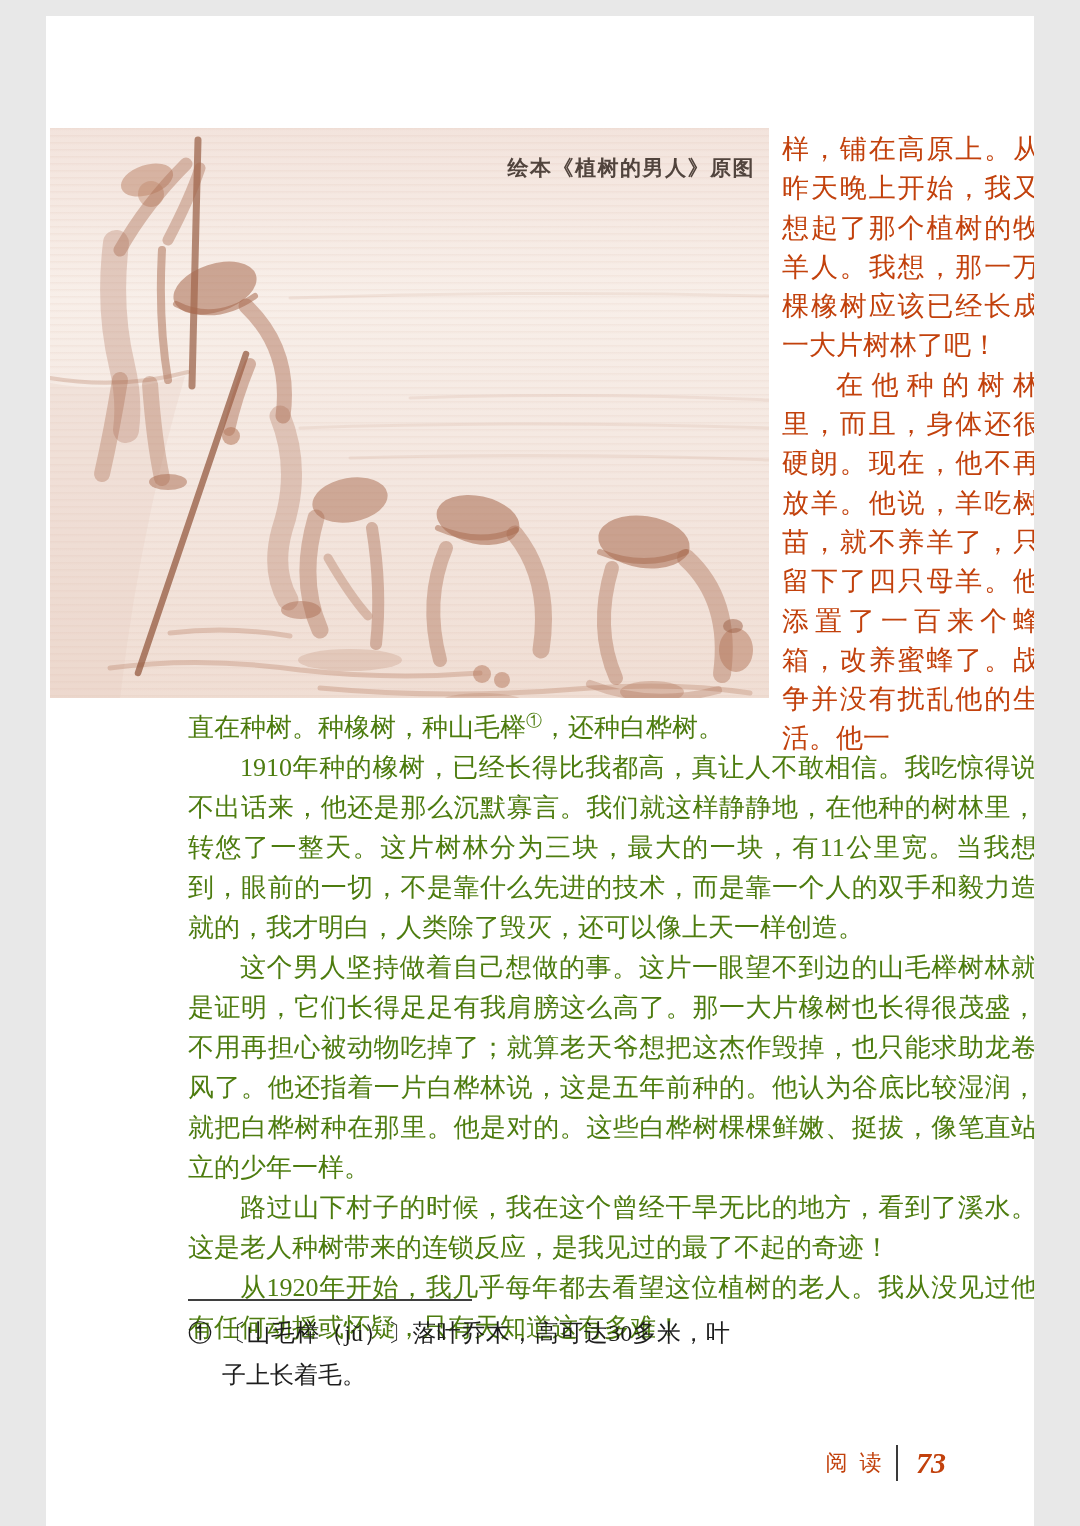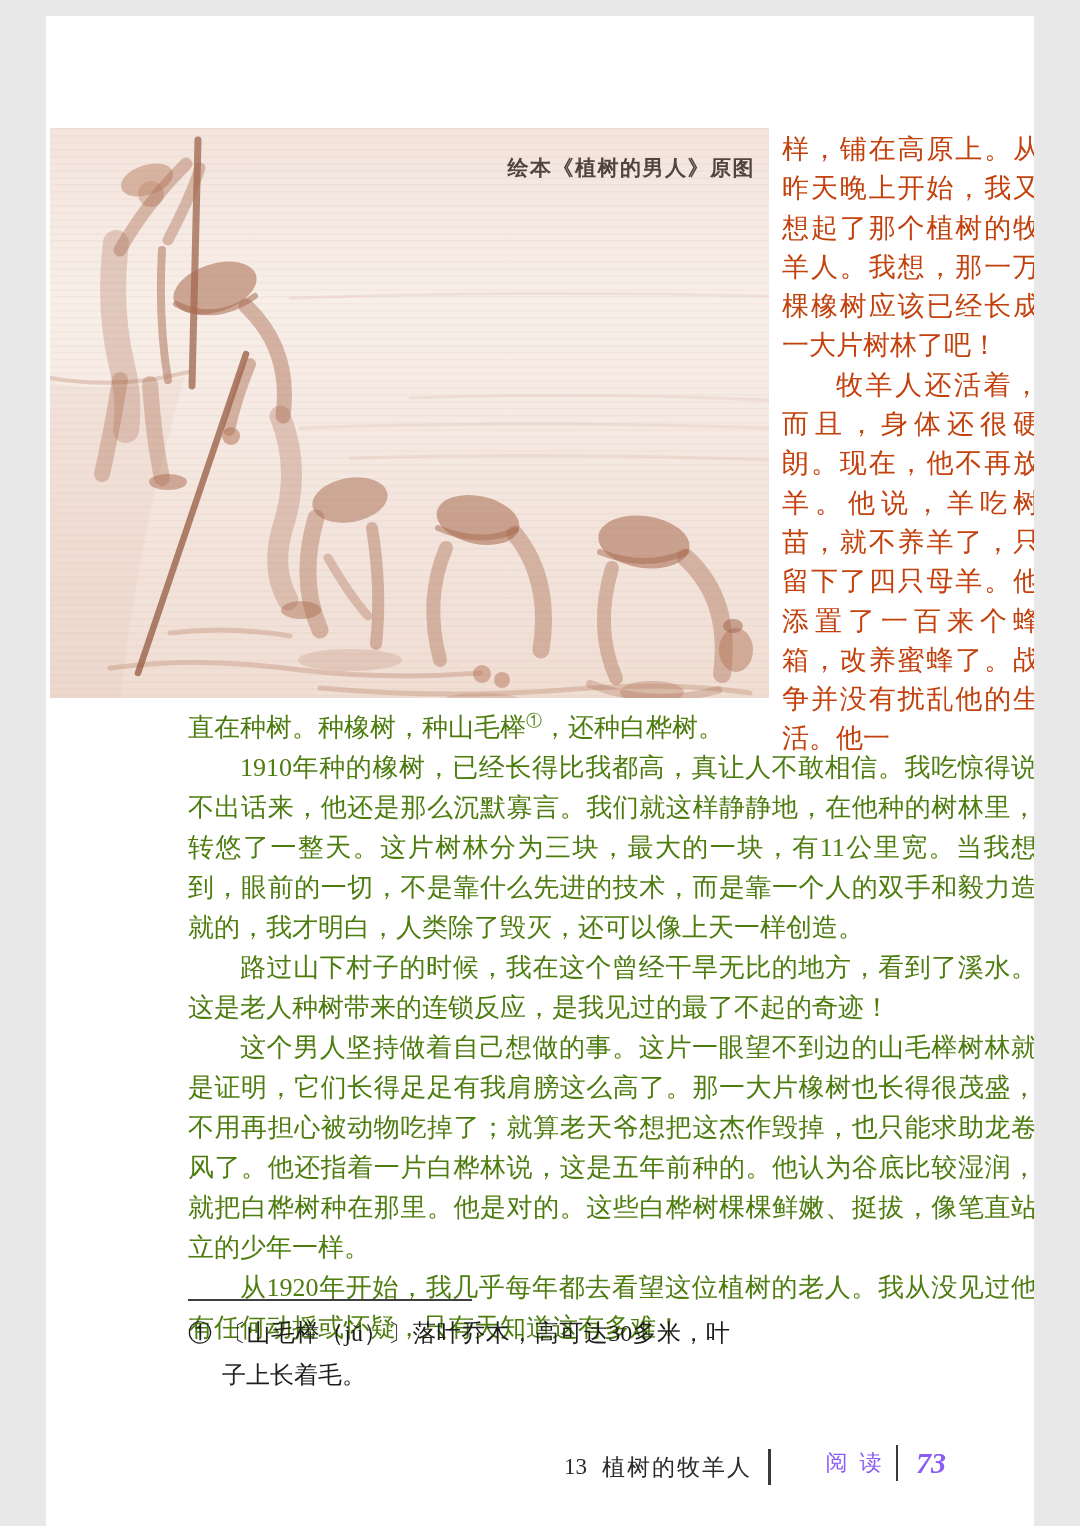--- a/index.html
+++ b/index.html
@@ -77,21 +77,21 @@
   .footer-left{
     position:absolute;left:518px;top:1433px;
     display:flex;align-items:center;
     color:#2b2b2b;
   }
   .footer-left .lesson-number{font-size:23px;}
   .footer-left .lesson-title{font-size:23px;letter-spacing:2px;margin-left:15px;}
   .footer-right{
     position:absolute;right:88px;top:1429px;
     display:flex;align-items:center;
-    color:#8b5cf6;
+    color:#c2410c;
   }
   .footer-right .section-label{font-size:22px;letter-spacing:12px;margin-right:2px;}
   .footer-right .page-number{font-size:30px;font-weight:600;font-style:italic;}
   .vbar{
     display:inline-block;width:2.5px;height:36px;
     background:#3a3a3a;
   }
   .footer-left .vbar{margin-left:16px;}
   .footer-right .vbar{margin-right:18px;}
 </style>
@@ -173,41 +173,36 @@
       <g stroke="#9c6045">
         <ellipse cx="686" cy="522" rx="17" ry="22" fill="#b3765a" stroke="none" opacity="0.5"></ellipse>
         <ellipse cx="683" cy="498" rx="10" ry="7" fill="#9c6045" stroke="none" opacity="0.5"></ellipse>
       </g>
     </svg>
     <div class="illu-caption">绘本《植树的男人》原图</div>
   </div>
 
   <div class="right-column">
     <p>样，铺在高原上。从昨天晚上开始，我又想起了那个植树的牧羊人。我想，那一万棵橡树应该已经长成一大片树林了吧！</p>
-    <p class="indent">牧羊人还活着，而且，身体还很硬朗。现在，他不再放羊。他说，羊吃树苗，就不养羊了，只留下了四只母羊。他添置了一百来个蜂箱，改养蜜蜂了。战争并没有扰乱他的生活。他一</p>
+    <p class="indent">在他种的树林里，而且，身体还很硬朗。现在，他不再放羊。他说，羊吃树苗，就不养羊了，只留下了四只母羊。他添置了一百来个蜂箱，改养蜜蜂了。战争并没有扰乱他的生活。他一</p>
   </div>
 
   <div class="body-text">
     <p><span>直在种树。种橡树，种山毛榉</span><sup class="note-ref">①</sup><span>，还种白桦树。</span></p>
     <p class="indent">1910年种的橡树，已经长得比我都高，真让人不敢相信。我吃惊得说不出话来，他还是那么沉默寡言。我们就这样静静地，在他种的树林里，转悠了一整天。这片树林分为三块，最大的一块，有11公里宽。当我想到，眼前的一切，不是靠什么先进的技术，而是靠一个人的双手和毅力造就的，我才明白，人类除了毁灭，还可以像上天一样创造。</p>
+    <p class="indent">这个男人坚持做着自己想做的事。这片一眼望不到边的山毛榉树林就是证明，它们长得足足有我肩膀这么高了。那一大片橡树也长得很茂盛，不用再担心被动物吃掉了；就算老天爷想把这杰作毁掉，也只能求助龙卷风了。他还指着一片白桦林说，这是五年前种的。他认为谷底比较湿润，就把白桦树种在那里。他是对的。这些白桦树棵棵鲜嫩、挺拔，像笔直站立的少年一样。</p>
     <p class="indent">路过山下村子的时候，我在这个曾经干旱无比的地方，看到了溪水。这是老人种树带来的连锁反应，是我见过的最了不起的奇迹！</p>
-    <p class="indent">这个男人坚持做着自己想做的事。这片一眼望不到边的山毛榉树林就是证明，它们长得足足有我肩膀这么高了。那一大片橡树也长得很茂盛，不用再担心被动物吃掉了；就算老天爷想把这杰作毁掉，也只能求助龙卷风了。他还指着一片白桦林说，这是五年前种的。他认为谷底比较湿润，就把白桦树种在那里。他是对的。这些白桦树棵棵鲜嫩、挺拔，像笔直站立的少年一样。</p>
     <p class="indent">从1920年开始，我几乎每年都去看望这位植树的老人。我从没见过他有任何动摇或怀疑，只有天知道这有多难！</p>
   </div>
 
   <div class="footnote-rule"></div>
   <div class="footnote">
     <span class="fn-marker">①</span>
     <span class="fn-text">〔山毛榉（jǔ）〕落叶乔木，高可达30多米，叶子上长着毛。</span>
   </div>
 
-  <div class="footer-left">
-    <span class="lesson-number">13</span>
-    <span class="lesson-title">植树的牧羊人</span>
-    <span class="vbar"></span>
-  </div>
   <div class="footer-right">
     <span class="section-label">阅读</span>
     <span class="vbar"></span>
     <span class="page-number">73</span>
   </div>
 
 </div>
 
 </body></html>

